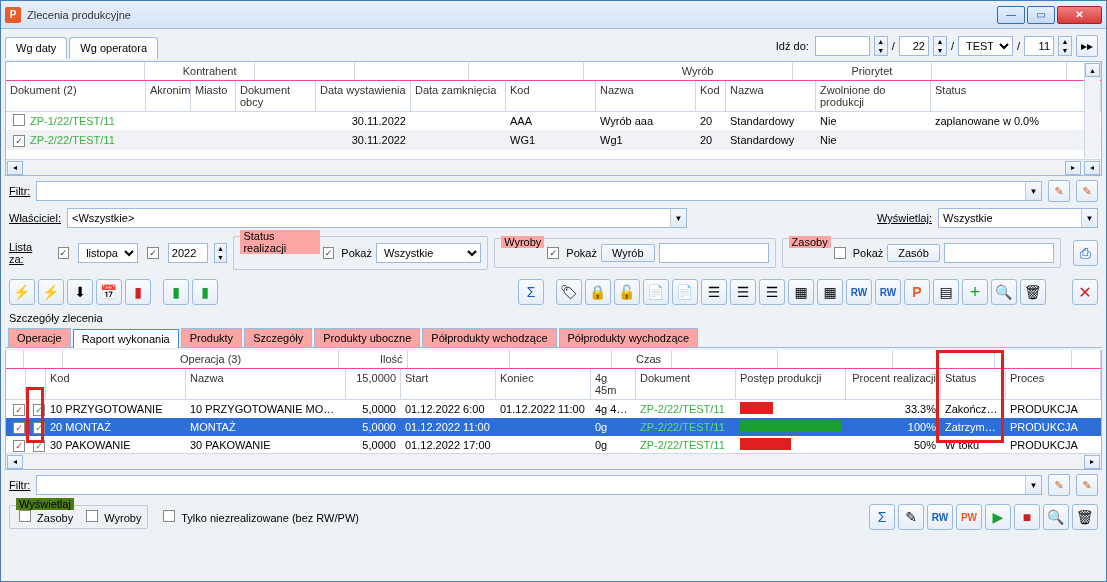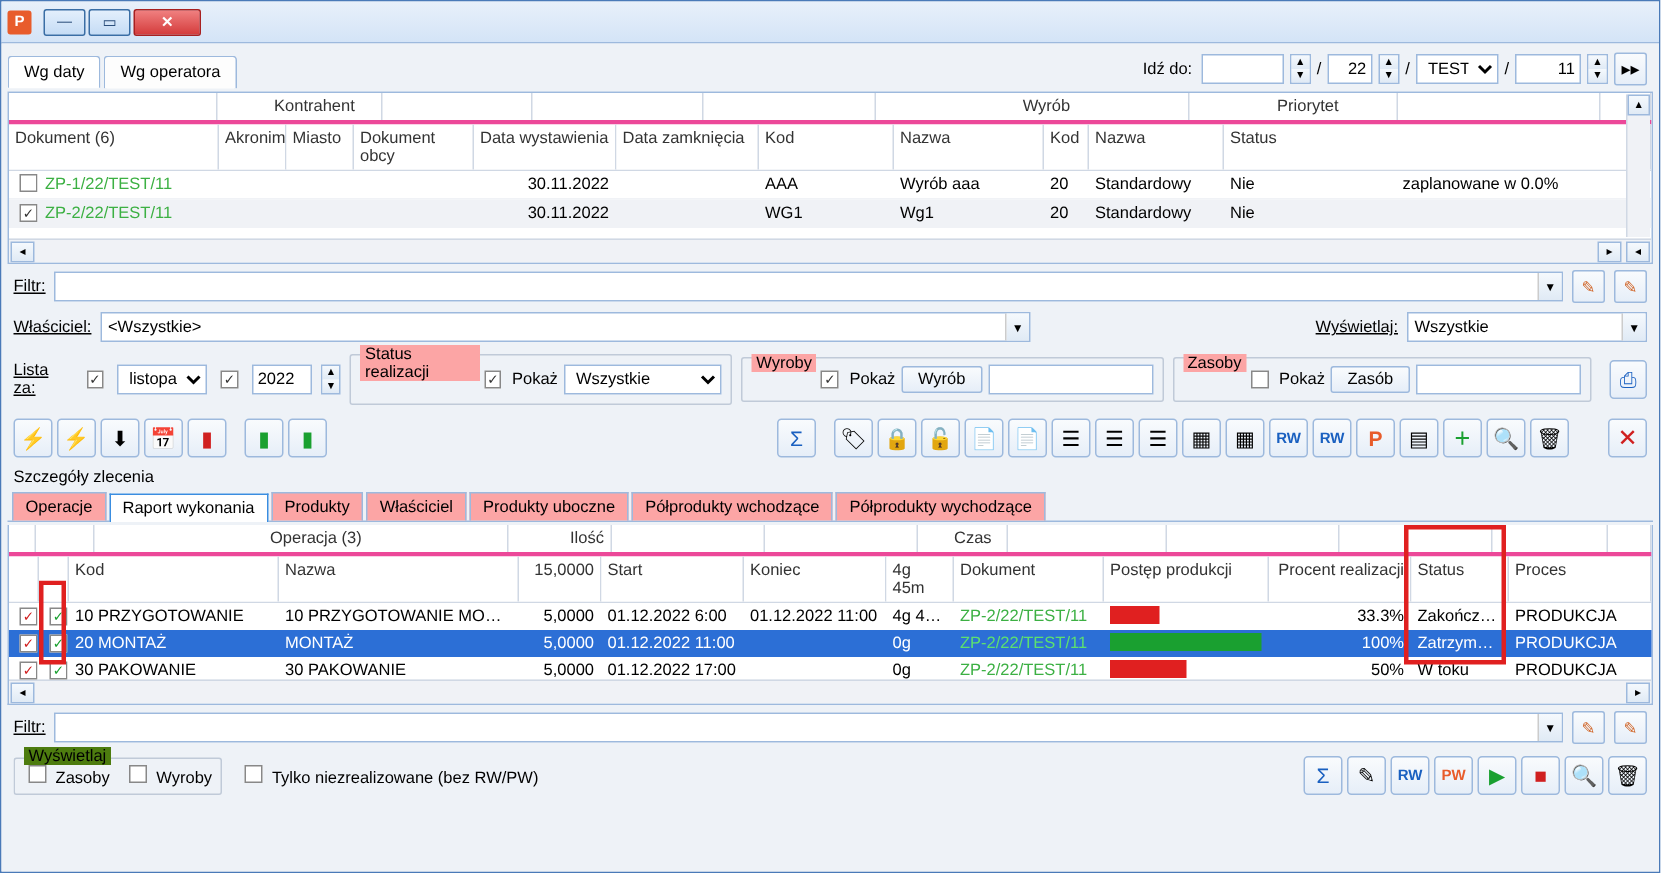--- a/index.html
+++ b/index.html
@@ -16,21 +16,21 @@
 .tab { padding: 4px 10px; background: #fdfdfd; border: 1px solid #9db9dd; border-bottom: none; border-radius: 3px 3px 0 0; cursor: pointer; }
 .tab.active { background: #fff; border-bottom: 1px solid #fff; position: relative; z-index: 2; }
 .navrow { display: flex; align-items: center; gap: 4px; padding: 2px 4px; }
 .navrow .spacer { flex: 1; }
 .navrow label { margin-right: 2px; }
 .smalledit { border: 1px solid #9db9dd; background: #fff; height: 20px; padding: 1px 3px; }
 .spinbtn { display: inline-flex; flex-direction: column; border: 1px solid #9db9dd; height: 20px; width: 14px; }
 .spinbtn span { flex: 1; display: flex; align-items: center; justify-content: center; font-size: 7px; background: linear-gradient(#f5f9fd, #e0eaf5); cursor: pointer; }
 .grid { background: #fff; border: 1px solid #9db9dd; flex-shrink: 0; overflow: hidden; display: flex; flex-direction: column; }
 .grid1 { height: 115px; }
-.gridhead { display: flex; border-bottom: 3px solid #ec4899; gap: 20px; }
+.gridhead { display: flex; border-bottom: 1px solid #ec4899; gap: 20px; }
 .gridhead2 { display: flex; border-bottom: 1px solid #d0d8e4; }
 .gh { border-right: 1px solid #d0d8e4; padding: 3px 4px; background: #fff; text-align: left; font-weight: normal; color: #333; }
 .gh.center { text-align: center; }
 .gridbody { flex: 1; overflow: auto; }
 .gridrow { display: flex; border-bottom: 1px solid #f0f2f6; height: 19px; align-items: center; }
 .gridrow.sel { background: #f0f2f6; }
 .cell { padding: 2px 4px; border-right: 1px solid transparent; white-space: nowrap; overflow: hidden; text-overflow: ellipsis; }
 .doclink { color: #3cb043; }
 .chk { width: 12px; height: 12px; border: 1px solid #888; display: inline-flex; align-items: center; justify-content: center; background: #fff; font-size: 9px; color: #333; margin: 0 3px; }
 .scrollbar-h { height: 16px; background: #f0f2f6; border-top: 1px solid #d0d8e4; display: flex; align-items: center; }
@@ -67,20 +67,21 @@
 .footer-opts .grp { border: 1px solid #c0cad8; padding: 4px 6px; display: flex; gap: 10px; border-radius: 2px; position: relative; }
 .footer-opts .grplegend { position: absolute; top: -8px; left: 6px; background: #4d7c0f; padding: 0 3px; font-size: 11px; }
 .footer-toolbar { display: flex; gap: 3px; margin-left: auto; }
 </style>
 </head>
 <body>
 
 <div class="window">
   <div class="titlebar">
     <div class="app-icon">P</div>
+    <div class="title">Zlecenia produkcyjne</div>
     <div class="winbtn">—</div>
     <div class="winbtn">▭</div>
     <div class="winbtn close"></div>
   </div>
 
   <div class="clientarea">
 
     <div style="display:flex; align-items:flex-end;">
       <div class="tabs">
         <div class="tab active">Wg daty</div>
@@ -96,21 +97,21 @@
           </div>
         <span>/</span>
         <input class="smalledit" style="width: 30px; text-align: right;" value="22">
         <div class="spinbtn">
             <span>▲</span>
             <span>▼</span>
           </div>
         <span>/</span>
         <select class="smalledit" style="width:55px;"><option>TEST</option></select>
         <span>/</span>
-        <input class="smalledit" style="width: 44px; text-align: right;" value="11">
+        <input class="smalledit" style="width: 30px; text-align: right;" value="11">
         <div class="spinbtn">
             <span>▲</span>
             <span>▼</span>
           </div>
         <div class="iconbtn">▸▸</div>
       </div>
     </div>
 
     <div class="grid grid1" style="position:relative;">
       <div style="position:absolute; right:1px; top:1px; bottom:17px; width:16px; background:#f0f2f6; border-left:1px solid #d0d8e4;">
@@ -121,30 +122,31 @@
         <div class="gh center" style="width:90px;">Kontrahent</div>
         <div class="gh" style="width:80px;"><span style="visibility:hidden;">x</span></div>
         <div class="gh" style="width:95px;"><span style="visibility:hidden;">x</span></div>
         <div class="gh" style="width:95px;"><span style="visibility:hidden;">x</span></div>
         <div class="gh center" style="width:190px;">Wyrób</div>
         <div class="gh center" style="width:120px;">Priorytet</div>
         <div class="gh" style="width:115px;"><span style="visibility:hidden;">x</span></div>
         <div class="gh" style="flex:1;"><span style="visibility:hidden;">x</span></div>
       </div>
       <div class="gridhead2">
-        <div class="gh" style="width:140px;">Dokument (6)</div>
+        <div class="gh" style="width:140px;">Dokument (2)</div>
         <div class="gh" style="width:45px;">Akronim</div>
         <div class="gh" style="width:45px;">Miasto</div>
         <div class="gh" style="width:80px;">Dokument obcy</div>
         <div class="gh" style="width:95px;">Data wystawienia</div>
         <div class="gh" style="width:95px;">Data zamknięcia</div>
         <div class="gh" style="width:90px;">Kod</div>
         <div class="gh" style="width:100px;">Nazwa</div>
         <div class="gh" style="width:30px;">Kod</div>
         <div class="gh" style="width:90px;">Nazwa</div>
+        <div class="gh" style="width:115px;">Zwolnione do produkcji</div>
         <div class="gh" style="flex:1;">Status</div>
       </div>
       <div class="gridbody" id="grid1-body">
           <div class="gridrow">
             <div class="cell" style="width:20px;"><span class="chk"></span></div>
             <div class="cell doclink" style="width:120px;">ZP-1/22/TEST/11</div>
             <div class="cell" style="width:45px;"></div>
             <div class="cell" style="width:45px;"></div>
             <div class="cell" style="width:80px;"></div>
             <div class="cell" style="width:95px;text-align:right;">30.11.2022</div>
@@ -276,21 +278,21 @@
       <div style="width:20px;"></div>
       <div class="tbic" style="color:#d02020;font-size:16px;">✕</div>
     </div>
 
     <div class="details-label">Szczegóły zlecenia</div>
 
     <div class="dtabs">
       <div class="dtab">Operacje</div>
       <div class="dtab active">Raport wykonania</div>
       <div class="dtab">Produkty</div>
-      <div class="dtab">Właściciel</div>
+      <div class="dtab">Szczegóły</div>
       <div class="dtab">Produkty uboczne</div>
       <div class="dtab">Półprodukty wchodzące</div>
       <div class="dtab">Półprodukty wychodzące</div>
     </div>
 
     <div class="grid grid2" style="position:relative;">
       <div class="gridhead">
         <div class="gh" style="width:20px;"></div>
         <div class="gh" style="width:20px;"></div>
         <div class="gh center" style="width:300px;">Operacja (3)</div>

